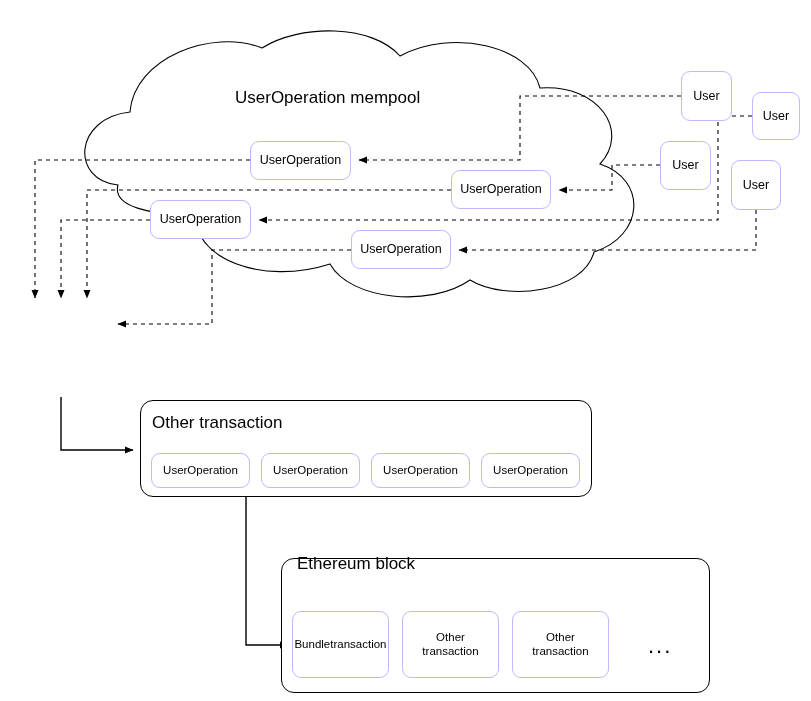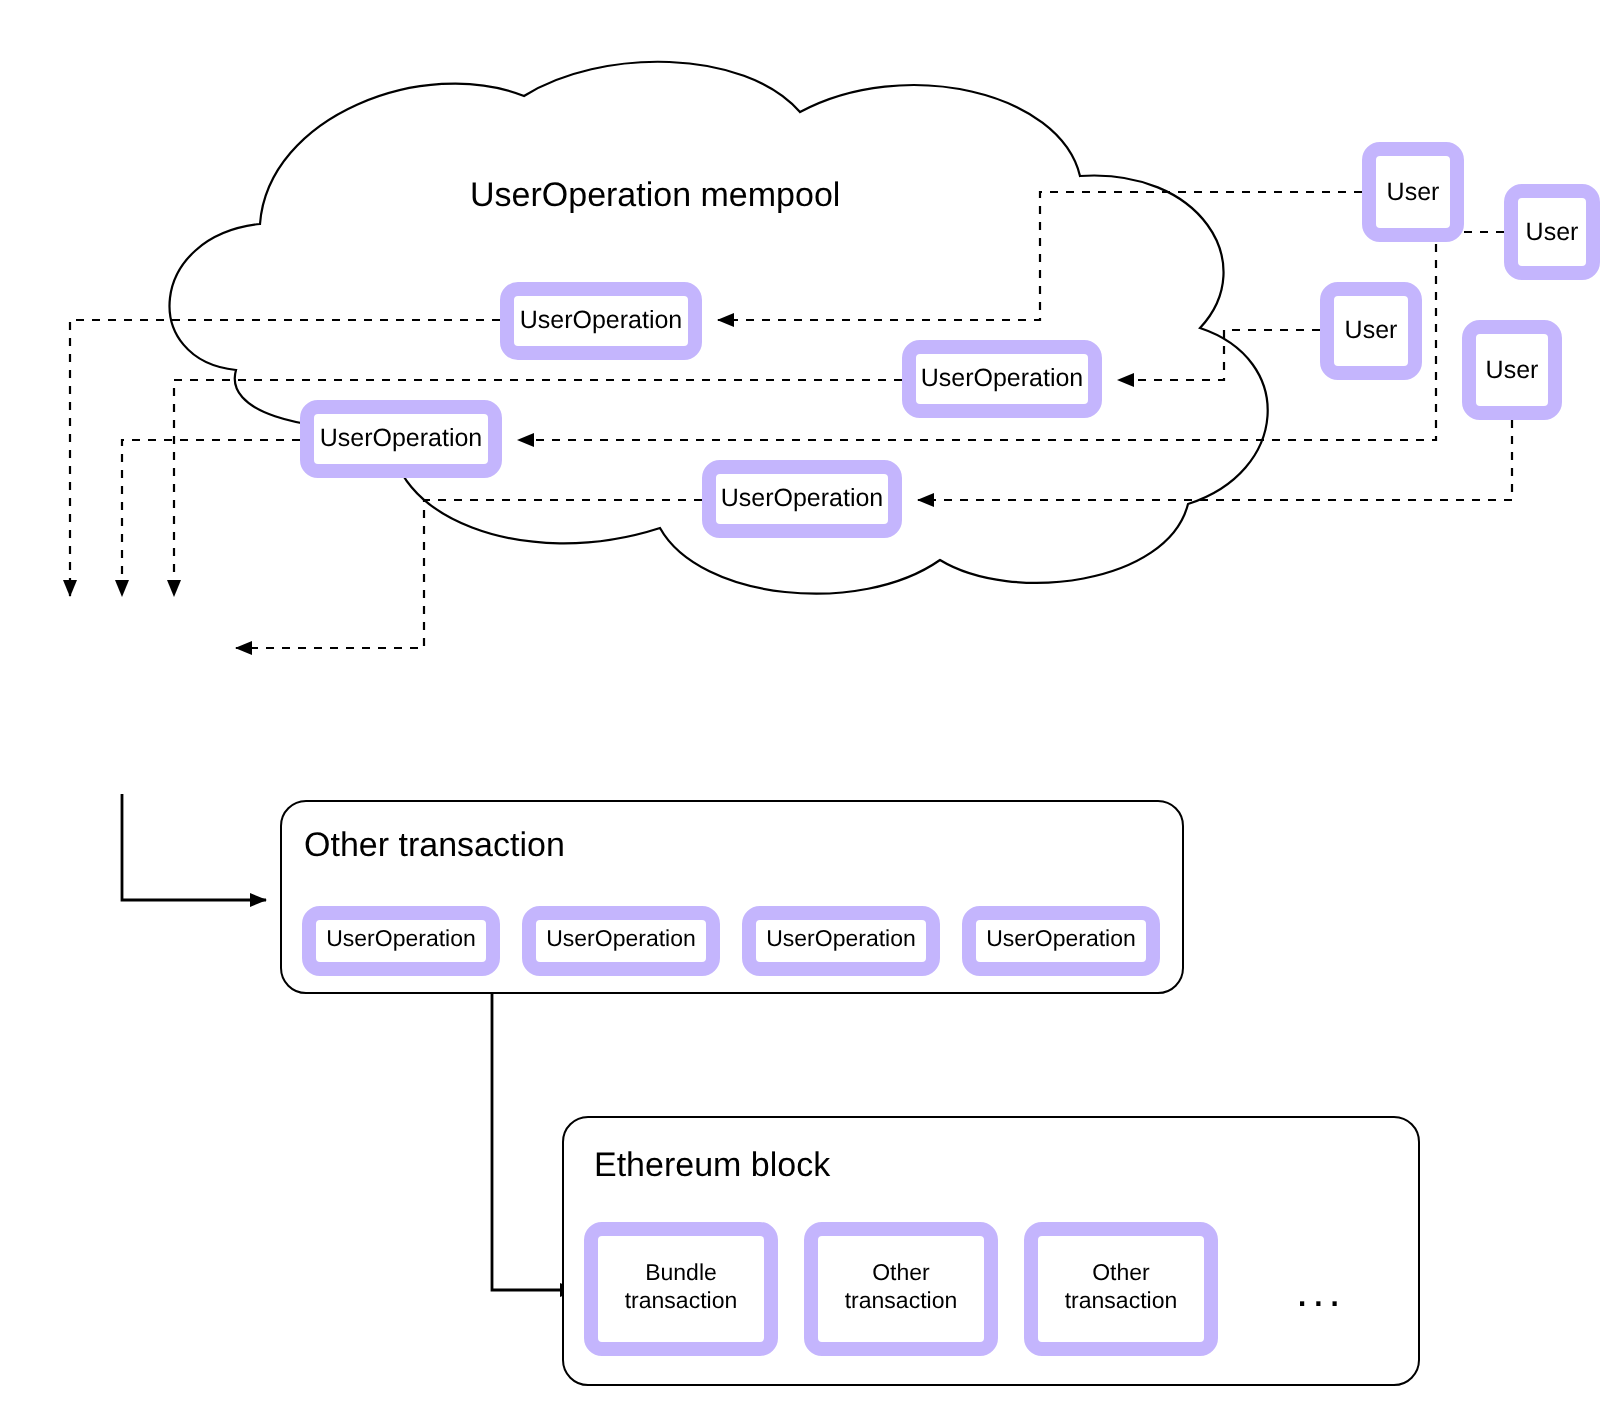--- a/index.html
+++ b/index.html
@@ -23,21 +23,21 @@
     left: 0;
     top: 0;
     width: 811px;
     height: 701px;
     pointer-events: none;
   }
   .node {
     position: absolute;
     box-sizing: border-box;
     background: #ffffff;
-    border: 7px solid #c4b5fd;
+    border: 1px solid #c4b5fd;
     border-radius: 9px;
     display: flex;
     align-items: center;
     justify-content: center;
     text-align: center;
     color: #000000;
     line-height: 1.18;
   }
   .uop {
     font-size: 12.5px;
@@ -158,23 +158,23 @@
   </div>
   <div class="node tx" style="left:371px; top:453px; width:99px; height:35px;">
     <span>UserOperation</span>
   </div>
   <div class="node tx" style="left:481px; top:453px; width:99px; height:35px;">
     <span>UserOperation</span>
   </div>
 
   <div class="container" style="left:281px; top:558px; width:429px; height:135px;">
   </div>
-  <div class="container-title" style="left:297px; top:573px;">Ethereum block</div>
+  <div class="container-title" style="left:297px; top:554px;">Ethereum block</div>
 
-  <div class="node tx" style="left:292px; top:611px; width:97px; height:67px; flex-direction:column;">
+  <div class="node tx" style="left:292px; top:611px; width:97px; height:67px; ">
     <span>Bundle</span>
     <span>transaction</span>
   </div>
   <div class="node tx" style="left:402px; top:611px; width:97px; height:67px; flex-direction:column;">
     <span>Other</span>
     <span>transaction</span>
   </div>
   <div class="node tx" style="left:512px; top:611px; width:97px; height:67px; flex-direction:column;">
     <span>Other</span>
     <span>transaction</span>

